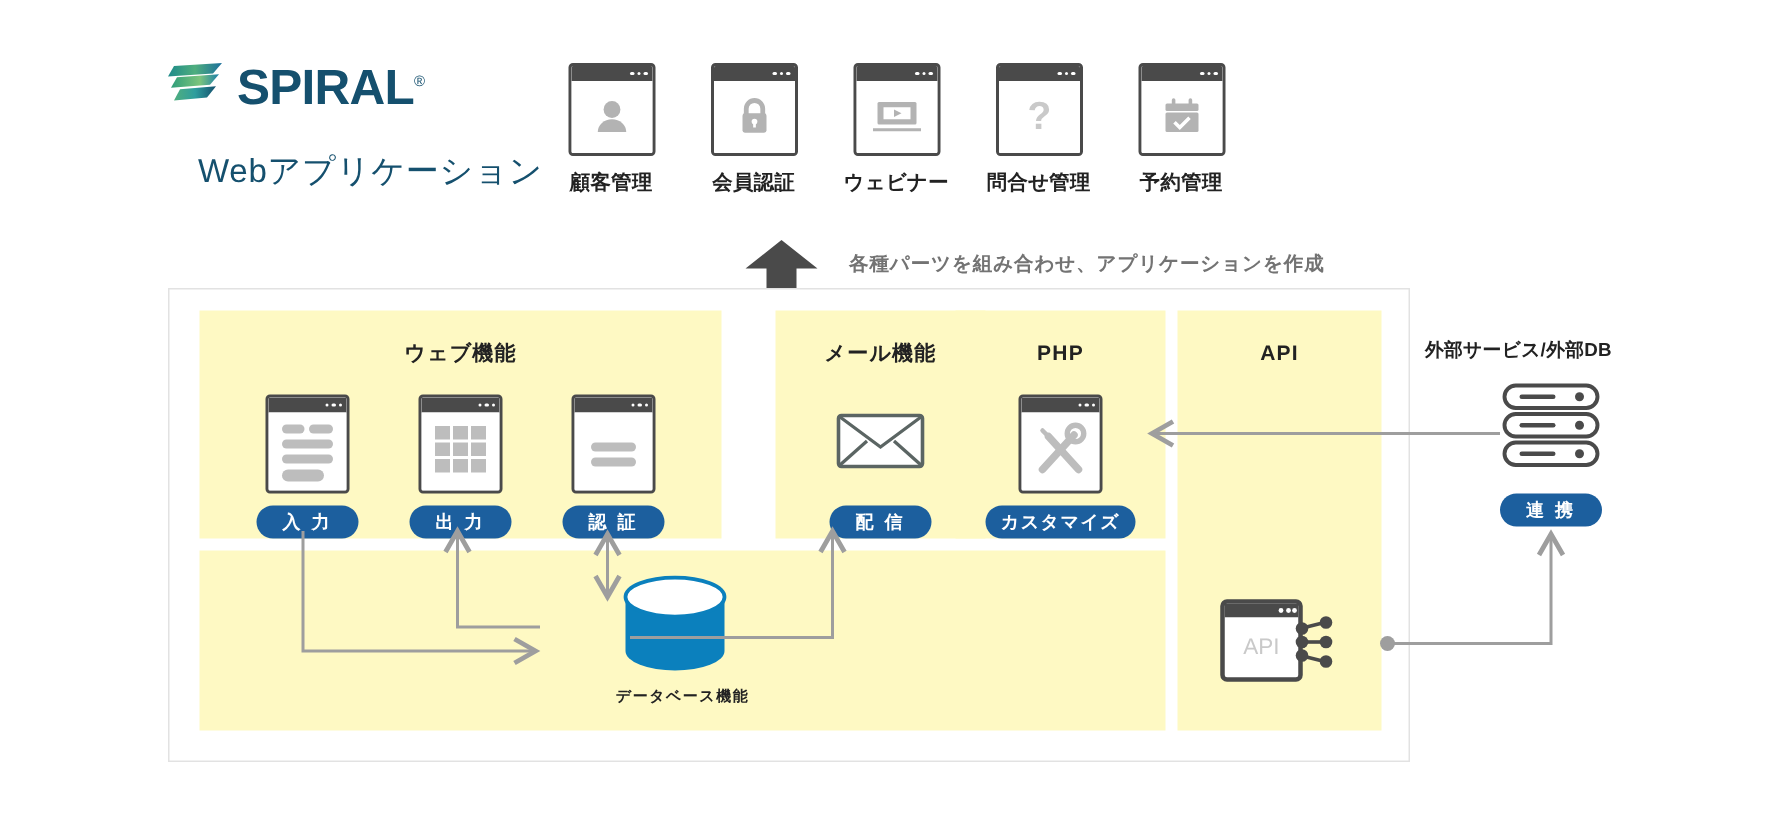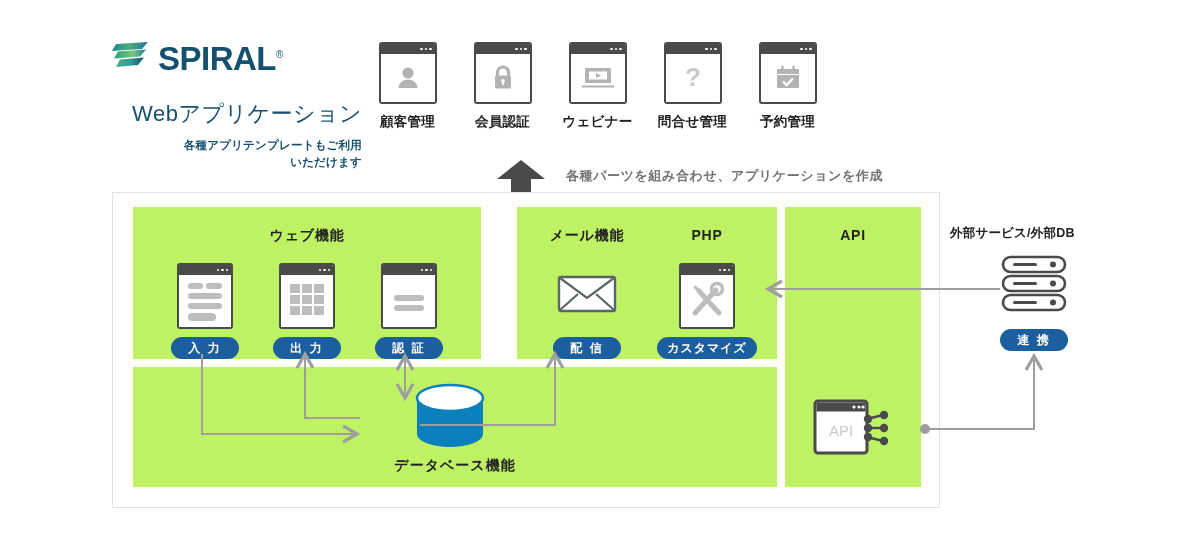--- a/index.html
+++ b/index.html
@@ -54,21 +54,21 @@
   .combine-text{
     position:absolute;left:566px;top:167px;font-size:13px;font-weight:bold;
     color:#737373;letter-spacing:0.6px;white-space:nowrap;
   }
 
   
   .panel{
     position:absolute;left:112px;top:192px;width:828px;height:316px;
     border:1px solid #e2e2e2;background:#ffffff;box-sizing:border-box;
   }
-  .block{position:absolute;background:#bef264;}
+  .block{position:absolute;background:#fef9c3;}
   .b-web{left:20px;top:14px;width:348px;height:152px;}
   .b-mail{left:376px;top:14px;width:140px;height:152px;margin-left:28px;}
   .b-php{left:524px;top:14px;width:140px;height:152px;}
   .b-api{left:672px;top:14px;width:136px;height:280px;}
   .b-db{left:20px;top:174px;width:644px;height:120px;}
 
   .block-title{
     position:absolute;width:100%;text-align:center;top:20px;
     font-size:14px;font-weight:bold;color:#222222;letter-spacing:0.8px;
   }
@@ -76,21 +76,21 @@
   
   .pill{
     position:absolute;height:22px;line-height:22px;border-radius:11px;
     background:#1c5f9e;color:#ffffff;font-size:12px;font-weight:bold;
     text-align:center;letter-spacing:2px;white-space:nowrap;
   }
 
   .icon-slot{position:absolute;}
   .db-caption{
     position:absolute;width:100%;text-align:center;
-    font-size:14px;font-weight:bold;color:#222222;letter-spacing:1px;
+    font-size:10px;font-weight:bold;color:#222222;letter-spacing:1px;
   }
 
   .ext-title{
     position:absolute;left:950px;top:225px;font-size:12.5px;font-weight:bold;
     color:#222222;letter-spacing:0.2px;white-space:nowrap;
   }
   svg{display:block;overflow:visible;}
   .wires{position:absolute;left:0;top:0;width:1188px;height:550px;pointer-events:none;}
 </style>
 </head>
@@ -120,24 +120,20 @@
             </linearGradient>
           </defs>
           <path d="M4 4 L36 2 L30 9 L0 11 Z" fill="url(#g1)"></path>
           <path d="M6 11.5 L34 9.5 L28 16.5 L2 18.5 Z" fill="url(#g2)"></path>
           <path d="M8 19.5 L32 17.5 L26 25 L4 27 Z" fill="url(#g3)"></path>
         </svg>
       </span>
       <span class="logo-word"><span>SPIRAL</span><span class="logo-reg">®</span></span>
     </div>
     <div class="brand-title">Webアプリケーション</div>
-    <div class="brand-sub">
-      <div>各種アプリテンプレートもご利用</div>
-      <div>いただけます</div>
-    </div>
   </div>
 
   <div class="apps">
 
     <div class="app">
       <div class="win">
         <div class="win-bar">
           <i class="win-dot"></i>
             <i class="win-dot"></i>
             <i class="win-dot"></i>

